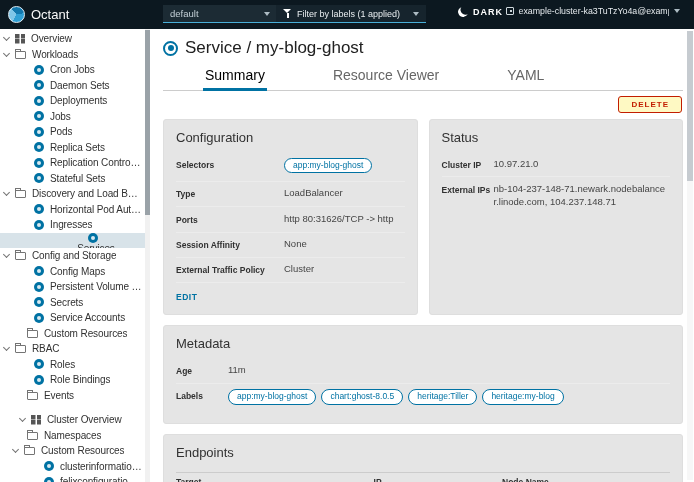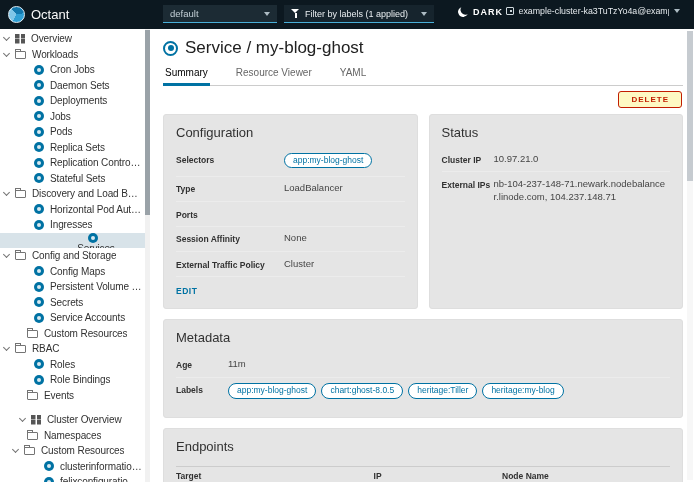--- a/index.html
+++ b/index.html
@@ -8,21 +8,21 @@
 
   
   .header{position:absolute;top:0;left:0;width:694px;height:29px;background:#0c1820;z-index:10;}
   .logo{position:absolute;left:8px;top:6px;width:17px;height:17px;border-radius:50%;
         background:conic-gradient(from 210deg,#7fc6e8 0 110deg,#1177ad 110deg 230deg,#2f9fd4 230deg 360deg);
         border:1px solid #dfeef7;}
   .app-title{position:absolute;left:31px;top:7px;font-size:13px;color:#fafafa;}
   .ns-dropdown{position:absolute;left:163px;top:5px;width:114px;height:18px;background:#1c2b34;
         border-bottom:1px solid #49afd9;display:flex;align-items:center;padding:0 7px;cursor:pointer;}
   .ns-dropdown .txt{font-size:9.5px;color:#c3cfd6;flex:1;}
-  .filter-box{position:absolute;left:284px;top:5px;width:150px;height:18px;background:#16242d;
+  .filter-box{position:absolute;left:276px;top:5px;width:150px;height:18px;background:#16242d;
         border-bottom:1px solid #49afd9;display:flex;align-items:center;gap:5px;padding:0 7px;cursor:pointer;}
   .filter-box .txt{font-size:9px;color:#e8edf0;flex:1;white-space:nowrap;overflow:hidden;}
   .caret-down{width:0;height:0;border-left:3.5px solid transparent;border-right:3.5px solid transparent;border-top:4px solid #aebcc4;}
   .theme-toggle{position:absolute;left:458px;top:7px;display:flex;align-items:center;gap:5px;cursor:pointer;}
   .moon{width:10px;height:10px;border-radius:50%;box-shadow:inset 3px -1.5px 0 0 #fff;transform:rotate(-15deg);}
   .theme-toggle .txt{font-size:9px;font-weight:bold;letter-spacing:1px;color:#fff;}
   .context{position:absolute;left:506px;top:6px;right:14px;display:flex;align-items:center;gap:5px;cursor:pointer;}
   .ctx-icon{width:9px;height:8px;border:1px solid #cfd8dd;border-radius:1px;position:relative;}
   .ctx-icon::after{content:'';position:absolute;left:2.5px;top:2px;width:2px;height:2px;background:#cfd8dd;}
   .context .txt{font-size:8.8px;color:#e5eaed;white-space:nowrap;overflow:hidden;flex:0 1 auto;}
@@ -53,21 +53,21 @@
   .main{position:absolute;top:29px;left:157px;right:11px;bottom:0;}
   .main-scrollbar{position:absolute;top:31px;right:1px;width:6px;bottom:2px;background:#f7f7f7;}
   .main-scrollbar .thumb{position:absolute;top:0;left:0;width:6px;height:150px;background:#c6cbd0;}
 
   .page-head{display:flex;align-items:center;gap:7px;margin:9px 0 0 6px;}
   .page-icon{width:15px;height:15px;border-radius:50%;border:2px solid #0072a3;position:relative;flex:0 0 auto;}
   .page-icon::after{content:'';position:absolute;inset:2.5px;border-radius:50%;background:#0072a3;}
   .page-title{font-size:17px;color:#212121;}
 
   .tabs{display:flex;gap:24px;margin:9px 0 0 6px;border-bottom:1px solid #ccc;}
-  .tab{font-size:10px;color:#666;padding:0 2px 5px;cursor:pointer;}
+  .tab{font-size:14px;color:#666;padding:0 2px 5px;cursor:pointer;margin-left:40px;}
   .tab.active{color:#000;border-bottom:3px solid #0072a3;margin-bottom:-1px;}
 
   .toolbar{display:flex;justify-content:flex-end;margin:5px 1px 6px 0;}
   .btn-delete{font-size:8px;font-weight:bold;letter-spacing:1px;color:#c21d00;border:1px solid #c21d00;
               border-radius:3px;padding:3px 12px;background:#fef9c3;cursor:pointer;font-family:"Liberation Sans",sans-serif;}
 
   .cards-row{display:flex;gap:11px;margin-left:6px;}
   .card{border:1px solid #dedede;border-radius:3px;background:#e5e5e5;padding:10px 12px;}
   .card-title{font-size:13px;font-weight:500;color:#313131;margin-bottom:7px;}
   .full{margin:10px 0 0 6px;}
@@ -280,20 +280,21 @@
           <div class="srow">
             <div class="slabel">Selectors</div>
             <div class="svalue"><span class="chip">app:my-blog-ghost</span></div>
           </div>
           <div class="srow">
             <div class="slabel">Type</div>
             <div class="svalue">LoadBalancer</div>
           </div>
           <div class="srow">
             <div class="slabel">Ports</div>
+            <div class="svalue">http 80:31626/TCP -&gt; http</div>
           </div>
           <div class="srow">
             <div class="slabel">Session Affinity</div>
             <div class="svalue">None</div>
           </div>
           <div class="srow">
             <div class="slabel">External Traffic Policy</div>
             <div class="svalue">Cluster</div>
           </div>
         </div>

